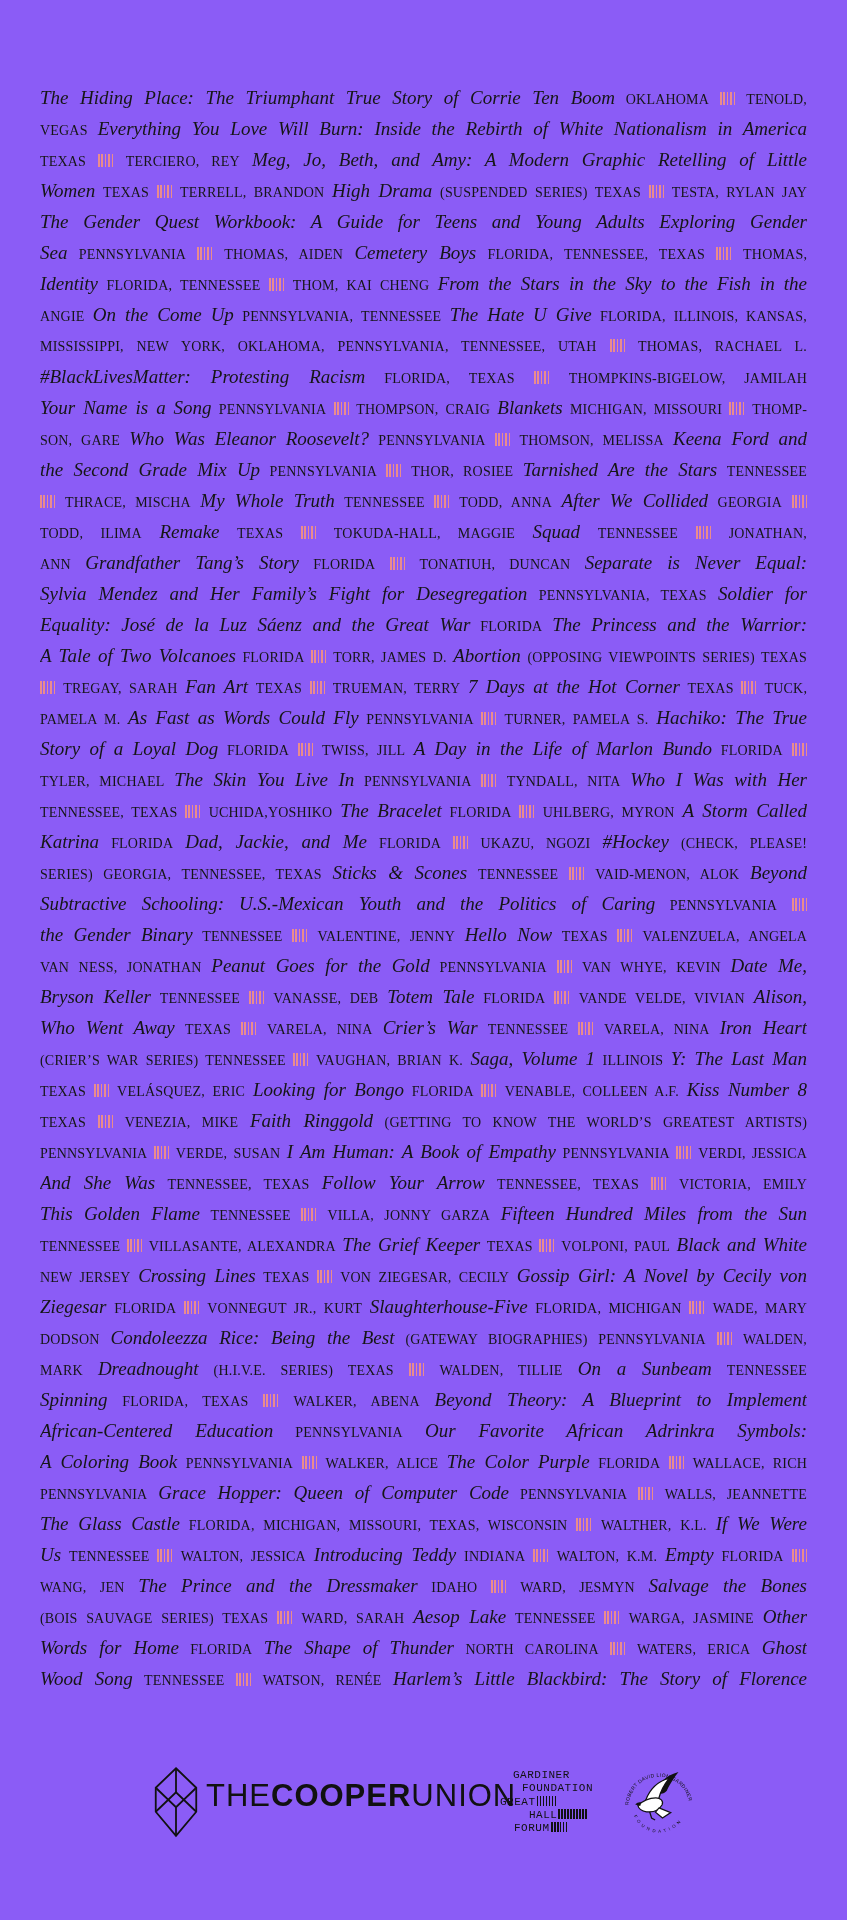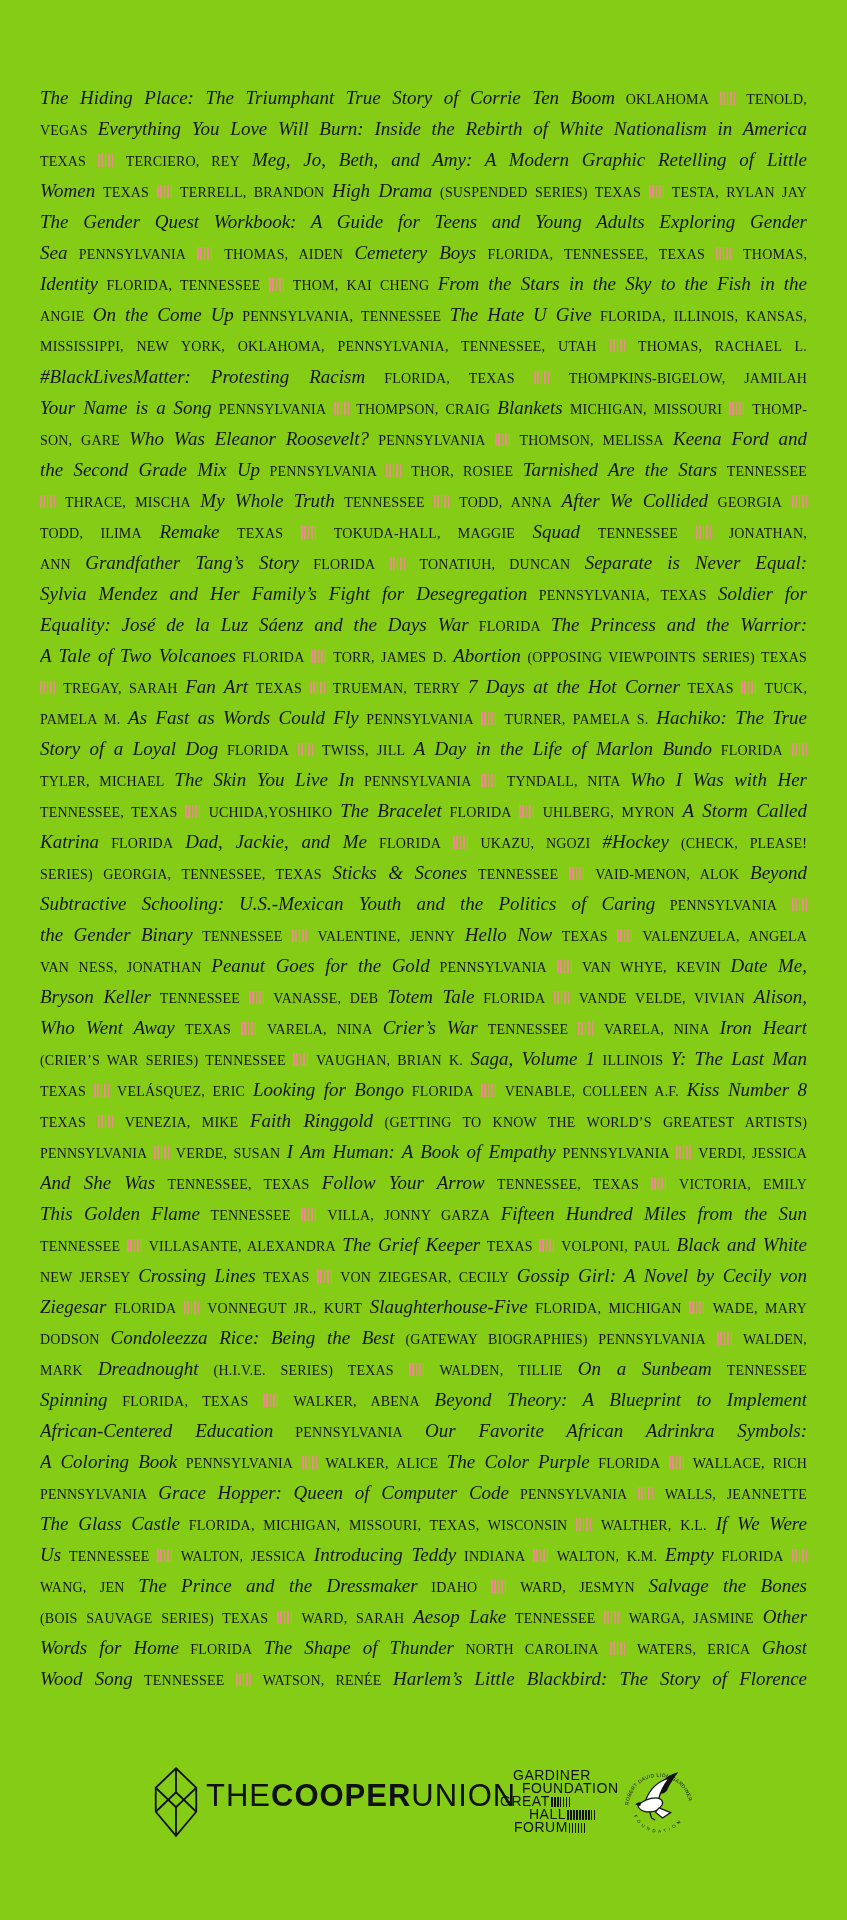--- a/index.html
+++ b/index.html
@@ -1,18 +1,18 @@
 <!DOCTYPE html>
 <html style="--tally: #ea8c8c;"><head>
 <meta charset="utf-8">
 <style>
   html,body{margin:0;padding:0;background:#e8e8e8;}
   .page{
     position:relative;width:847px;height:1920px;margin:0 auto;
-    background:#84cc16;overflow:hidden;
+    background:#8b5cf6;overflow:hidden;
     font-family:"Liberation Serif", serif;color:#161616;
   }
   .book-list{position:absolute;left:40px;right:40px;top:82px;}
   .bline{
     text-align:justify;text-align-last:justify;
     line-height:31px;height:31px;overflow:hidden;white-space:normal;
   }
   .title{font-style:italic;font-size:19px;}
   .caps{font-style:normal;font-size:14px;letter-spacing:.2px;}
   .tally{
@@ -23,21 +23,21 @@
   .footer{position:absolute;left:0;top:1750px;width:847px;height:110px;}
   .cu-icon{position:absolute;left:153px;top:16px;}
   .cu-word{
     position:absolute;left:206px;top:30px;
     font-family:"Liberation Sans", sans-serif;font-size:31px;letter-spacing:1px;
     color:#111;white-space:nowrap;line-height:1;
   }
   .cu-word .bold{font-weight:bold;}
   .gardiner{
     position:absolute;left:500px;top:19px;width:120px;
-    font-family:Liberation Sans, sans-serif;font-size:14px;line-height:13px;
+    font-family:Liberation Mono, monospace;font-size:11px;line-height:13px;
     letter-spacing:.5px;color:#111;white-space:nowrap;
   }
   .gline{height:13px;}
   .gline.g0{padding-left:13px;}
   .gline.g1{padding-left:22px;}
   .gline.g2{padding-left:0;}
   .gline.g3{padding-left:29px;}
   .gline.g4{padding-left:14px;}
   .gbars{
     display:inline-block;height:10px;transform:translateY(1px);margin-left:1px;
@@ -62,21 +62,21 @@
       <div class="bline"><span class="caps">ANGIE</span> <span class="title">On the Come Up</span> <span class="caps">PENNSYLVANIA, TENNESSEE</span> <span class="title">The Hate U Give</span> <span class="caps">FLORIDA, ILLINOIS, KANSAS,</span></div>
       <div class="bline"><span class="caps">MISSISSIPPI, NEW YORK, OKLAHOMA, PENNSYLVANIA, TENNESSEE, UTAH</span> <span class="tally"></span> <span class="caps">THOMAS, RACHAEL L.</span></div>
       <div class="bline"><span class="title">#BlackLivesMatter: Protesting Racism</span> <span class="caps">FLORIDA, TEXAS</span> <span class="tally"></span> <span class="caps">THOMPKINS-BIGELOW, JAMILAH</span></div>
       <div class="bline"><span class="title">Your Name is a Song</span> <span class="caps">PENNSYLVANIA</span> <span class="tally"></span> <span class="caps">THOMPSON, CRAIG</span> <span class="title">Blankets</span> <span class="caps">MICHIGAN, MISSOURI</span> <span class="tally"></span> <span class="caps">THOMP-</span></div>
       <div class="bline"><span class="caps">SON, GARE</span> <span class="title">Who Was Eleanor Roosevelt?</span> <span class="caps">PENNSYLVANIA</span> <span class="tally"></span> <span class="caps">THOMSON, MELISSA</span> <span class="title">Keena Ford and</span></div>
       <div class="bline"><span class="title">the Second Grade Mix Up</span> <span class="caps">PENNSYLVANIA</span> <span class="tally"></span> <span class="caps">THOR, ROSIEE</span> <span class="title">Tarnished Are the Stars</span> <span class="caps">TENNESSEE</span></div>
       <div class="bline"><span class="tally"></span> <span class="caps">THRACE, MISCHA</span> <span class="title">My Whole Truth</span> <span class="caps">TENNESSEE</span> <span class="tally"></span> <span class="caps">TODD, ANNA</span> <span class="title">After We Collided</span> <span class="caps">GEORGIA</span> <span class="tally"></span></div>
       <div class="bline"><span class="caps">TODD, ILIMA</span> <span class="title">Remake</span> <span class="caps">TEXAS</span> <span class="tally"></span> <span class="caps">TOKUDA-HALL, MAGGIE</span> <span class="title">Squad</span> <span class="caps">TENNESSEE</span> <span class="tally"></span> <span class="caps">JONATHAN,</span></div>
       <div class="bline"><span class="caps">ANN</span> <span class="title">Grandfather Tang’s Story</span> <span class="caps">FLORIDA</span> <span class="tally"></span> <span class="caps">TONATIUH, DUNCAN</span> <span class="title">Separate is Never Equal:</span></div>
       <div class="bline"><span class="title">Sylvia Mendez and Her Family’s Fight for Desegregation</span> <span class="caps">PENNSYLVANIA, TEXAS</span> <span class="title">Soldier for</span></div>
-      <div class="bline"><span class="title">Equality: José de la Luz Sáenz and the Days War</span> <span class="caps">FLORIDA</span> <span class="title">The Princess and the Warrior:</span></div>
+      <div class="bline"><span class="title">Equality: José de la Luz Sáenz and the Great War</span> <span class="caps">FLORIDA</span> <span class="title">The Princess and the Warrior:</span></div>
       <div class="bline"><span class="title">A Tale of Two Volcanoes</span> <span class="caps">FLORIDA</span> <span class="tally"></span> <span class="caps">TORR, JAMES D.</span> <span class="title">Abortion</span> <span class="caps">(OPPOSING VIEWPOINTS SERIES) TEXAS</span></div>
       <div class="bline"><span class="tally"></span> <span class="caps">TREGAY, SARAH</span> <span class="title">Fan Art</span> <span class="caps">TEXAS</span> <span class="tally"></span> <span class="caps">TRUEMAN, TERRY</span> <span class="title">7 Days at the Hot Corner</span> <span class="caps">TEXAS</span> <span class="tally"></span> <span class="caps">TUCK,</span></div>
       <div class="bline"><span class="caps">PAMELA M.</span> <span class="title">As Fast as Words Could Fly</span> <span class="caps">PENNSYLVANIA</span> <span class="tally"></span> <span class="caps">TURNER, PAMELA S.</span> <span class="title">Hachiko: The True</span></div>
       <div class="bline"><span class="title">Story of a Loyal Dog</span> <span class="caps">FLORIDA</span> <span class="tally"></span> <span class="caps">TWISS, JILL</span> <span class="title">A Day in the Life of Marlon Bundo</span> <span class="caps">FLORIDA</span> <span class="tally"></span></div>
       <div class="bline"><span class="caps">TYLER, MICHAEL</span> <span class="title">The Skin You Live In</span> <span class="caps">PENNSYLVANIA</span> <span class="tally"></span> <span class="caps">TYNDALL, NITA</span> <span class="title">Who I Was with Her</span></div>
       <div class="bline"><span class="caps">TENNESSEE, TEXAS</span> <span class="tally"></span> <span class="caps">UCHIDA,YOSHIKO</span> <span class="title">The Bracelet</span> <span class="caps">FLORIDA</span> <span class="tally"></span> <span class="caps">UHLBERG, MYRON</span> <span class="title">A Storm Called</span></div>
       <div class="bline"><span class="title">Katrina</span> <span class="caps">FLORIDA</span> <span class="title">Dad, Jackie, and Me</span> <span class="caps">FLORIDA</span> <span class="tally"></span> <span class="caps">UKAZU, NGOZI</span> <span class="title">#Hockey</span> <span class="caps">(CHECK, PLEASE!</span></div>
       <div class="bline"><span class="caps">SERIES) GEORGIA, TENNESSEE, TEXAS</span> <span class="title">Sticks &amp; Scones</span> <span class="caps">TENNESSEE</span> <span class="tally"></span> <span class="caps">VAID-MENON, ALOK</span> <span class="title">Beyond</span></div>
       <div class="bline"><span class="title">Subtractive Schooling: U.S.-Mexican Youth and the Politics of Caring</span> <span class="caps">PENNSYLVANIA</span> <span class="tally"></span></div>
       <div class="bline"><span class="title">the Gender Binary</span> <span class="caps">TENNESSEE</span> <span class="tally"></span> <span class="caps">VALENTINE, JENNY</span> <span class="title">Hello Now</span> <span class="caps">TEXAS</span> <span class="tally"></span> <span class="caps">VALENZUELA, ANGELA</span></div>

